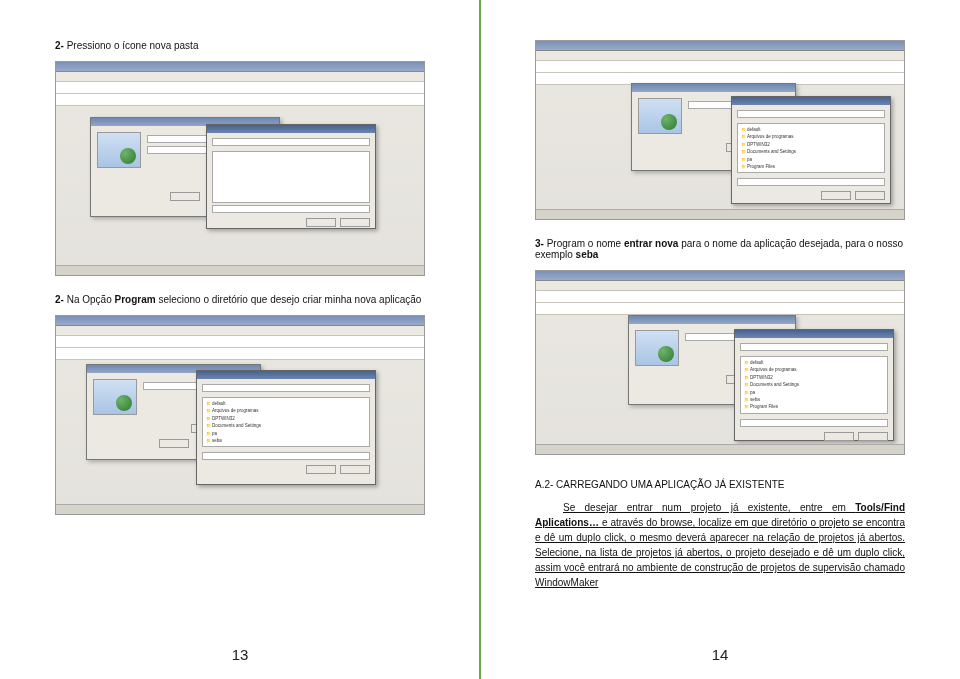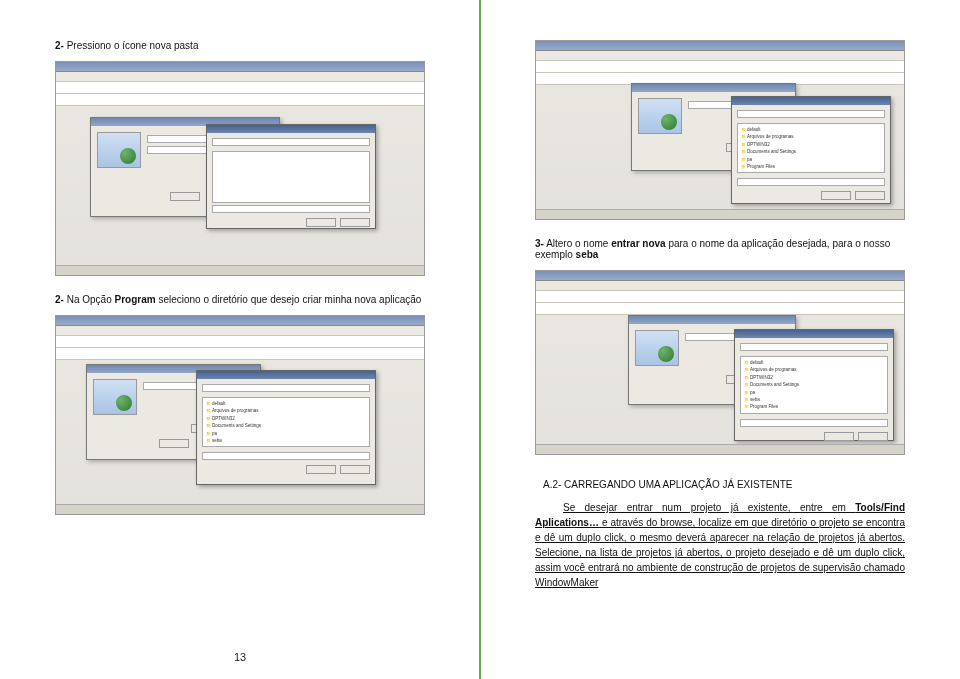--- a/index.html
+++ b/index.html
@@ -138,33 +138,33 @@
   .taskbar {
     position: absolute;
     bottom: 0; left: 0; right: 0;
     height: 10px;
     background: #d6d3ca;
     border-top: 1px solid #aaa;
   }
   .section-heading {
     font-size: 10px;
     color: #111;
-    margin: 6px 0 10px 8px;
+    margin: 6px 0 10px 0;
   }
   .paragraph {
     font-size: 10px;
     color: #111;
     line-height: 1.5;
     text-align: justify;
     margin-bottom: 14px;
   }
   .page-number {
     position: absolute;
     bottom: 16px;
-    font-size: 11px;
+    font-size: 15px;
     color: #222;
     width: calc(100% - 110px);
     text-align: center;
   }
 </style>
 </head>
 <body>
 
 <div class="page">
   <p class="headline">
@@ -290,21 +290,21 @@
       <div style="margin:2px 5px; height:8px; background:#fff; border:1px solid #aaa;"></div>
       <div class="btnrow">
           <div class="btn"></div>
           <div class="btn"></div>
         </div>
     </div>
     <div class="taskbar"></div>
   </div>
 
   <p class="headline">
-    <span class="bold">3-</span><span> Altero o nome </span><span class="bold">entrar nova</span><span> para o nome da aplicação desejada, para o nosso exemplo </span><span class="bold">seba</span>
+    <span class="bold">3-</span><span> Program o nome </span><span class="bold">entrar nova</span><span> para o nome da aplicação desejada, para o nosso exemplo </span><span class="bold">seba</span>
   </p>
 
   <div class="screenshot mid" style="height:185px;">
     <div class="titlebar"></div>
     <div class="toolbar-row"></div>
     <div class="gridzone"></div>
     <div class="gridzone"></div>
     <div class="subwin" style="left:92px; top:44px; width:168px; height:90px;">
       <div class="sub-title"></div>
       <div class="body">
@@ -338,13 +338,14 @@
     </div>
     <div class="taskbar"></div>
   </div>
 
   <p class="section-heading">A.2- CARREGANDO UMA APLICAÇÃO JÁ EXISTENTE</p>
 
   <p class="paragraph" style="text-indent:28px;text-decoration:underline;">
     <span>Se desejar entrar num projeto já existente, entre em </span><span class="bold">Tools/Find Aplications…</span><span> e através do browse, localize em que diretório o projeto se encontra e dê um duplo click, o mesmo deverá aparecer na relação de projetos já abertos. Selecione, na lista de projetos já abertos, o projeto desejado e dê um duplo click, assim você entrará no ambiente de construção de projetos de supervisão chamado WindowMaker</span>
   </p>
 
+  <div class="page-number">14</div>
 </div>
 
 </body></html>

